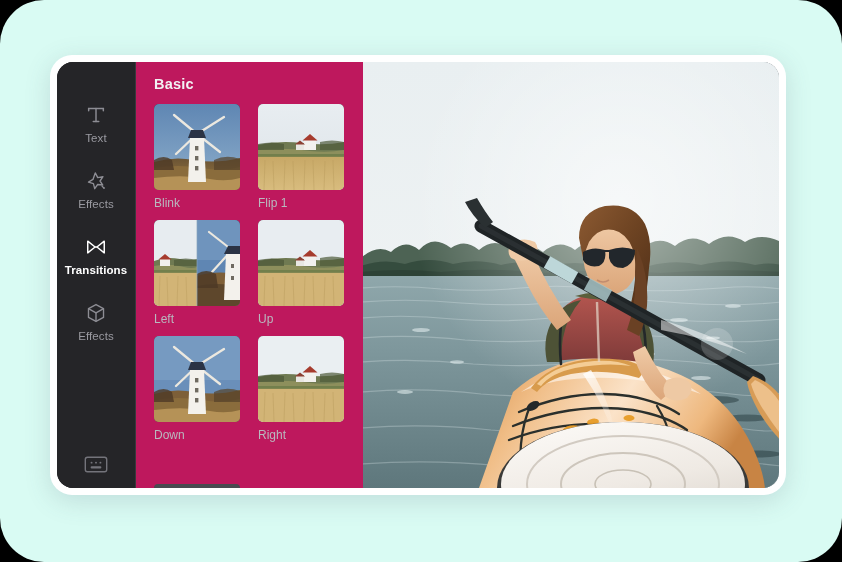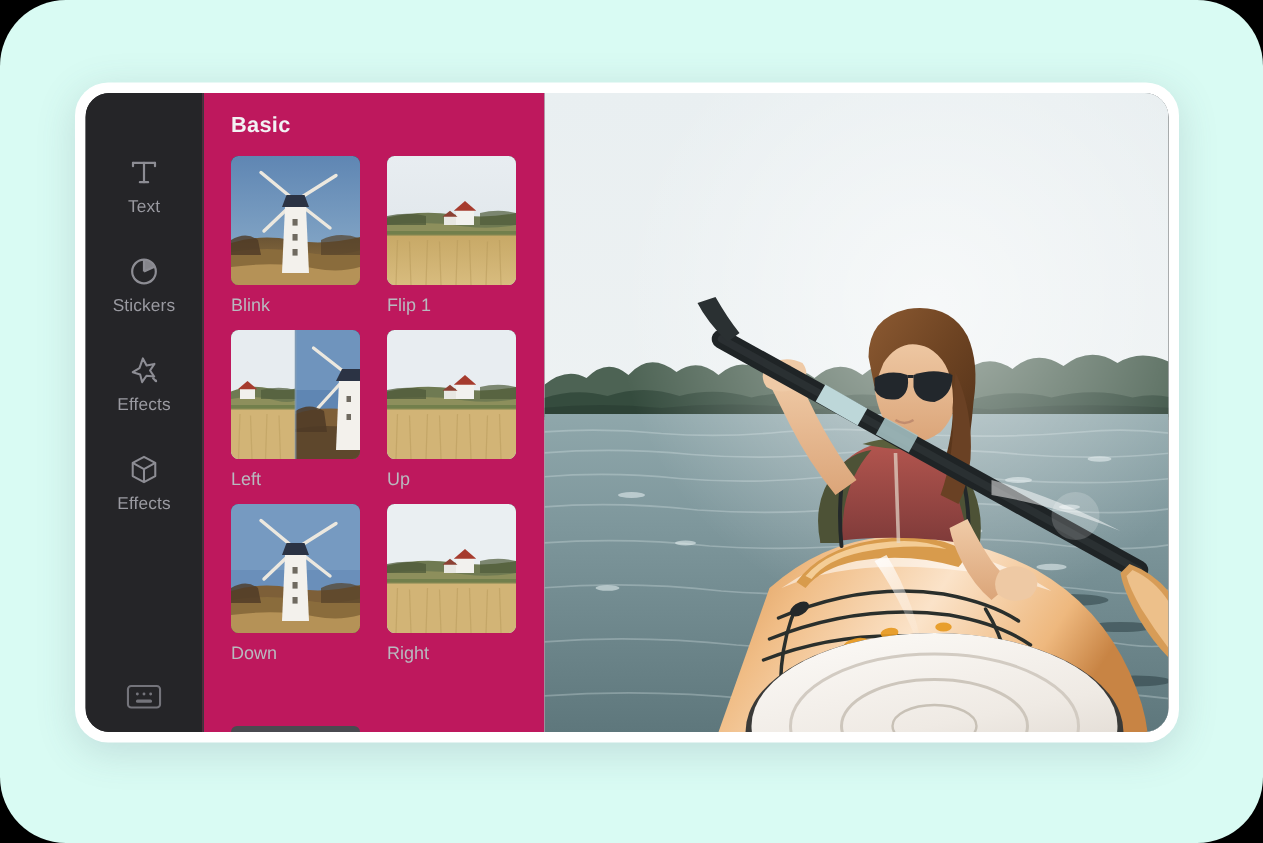--- a/index.html
+++ b/index.html
@@ -172,42 +172,42 @@
               <path d="M4 5h16"></path>
                 <path d="M12 5v14"></path>
                 <path d="M9 19h6"></path>
               <path d="M4 5v2.4"></path>
                 <path d="M20 5v2.4"></path>
             </svg>
           </span>
           <span class="rail-label">Text</span>
         </div>
 
-        <div class="rail-item">
-          <span class="rail-icon">
-            <svg viewBox="0 0 24 24" fill="none" stroke="currentColor" stroke-width="1.6" stroke-linejoin="round">
-              <circle cx="12" cy="12" r="8.6"></circle>
-              <path d="M12 12 L19.6 8.6 M12 12 L12 3.4"></path>
-              <path d="M12 3.4 A8.6 8.6 0 0 1 19.6 8.6 L12 12 Z" fill="currentColor" stroke="none" opacity="0.92"></path>
-            </svg>
-          </span>
-          <span class="rail-label">Stickers</span>
-        </div>
 
         <div class="rail-item">
           <span class="rail-icon">
             <svg viewBox="0 0 24 24" fill="none" stroke="currentColor" stroke-width="1.5" stroke-linejoin="round" stroke-linecap="round">
               <path d="M11.2 3.2 L13.9 8.3 L19.6 7.2 L16.4 12 L19.4 16.4 L13.8 15.8 L10.6 20.4 L9.2 14.9 L3.8 13.2 L8.7 10.3 Z"></path>
               <path d="M18.6 17.6 l2.2 2.2"></path>
               <circle cx="20.6" cy="19.4" r="0.9" fill="currentColor" stroke="none"></circle>
             </svg>
           </span>
           <span class="rail-label">Effects</span>
         </div>
 
+        <div class="rail-item active">
+          <span class="rail-icon">
+            <svg viewBox="0 0 24 24" fill="none" stroke="currentColor" stroke-width="1.6" stroke-linejoin="round">
+              <path d="M3 5.6 L11 12 L3 18.4 Z"></path>
+              <path d="M21 5.6 L13 12 L21 18.4 Z"></path>
+              <path d="M11 12 h2"></path>
+            </svg>
+          </span>
+          <span class="rail-label">Transitions</span>
+        </div>
 
 
         <div class="rail-item">
           <span class="rail-icon">
             <svg viewBox="0 0 24 24" fill="none" stroke="currentColor" stroke-width="1.5" stroke-linejoin="round">
               <path d="M12 2.8 L20.2 7.2 V16.8 L12 21.2 L3.8 16.8 V7.2 Z"></path>
               <path d="M3.8 7.2 L12 11.8 L20.2 7.2"></path>
               <path d="M12 11.8 V21.2"></path>
             </svg>
           </span>

